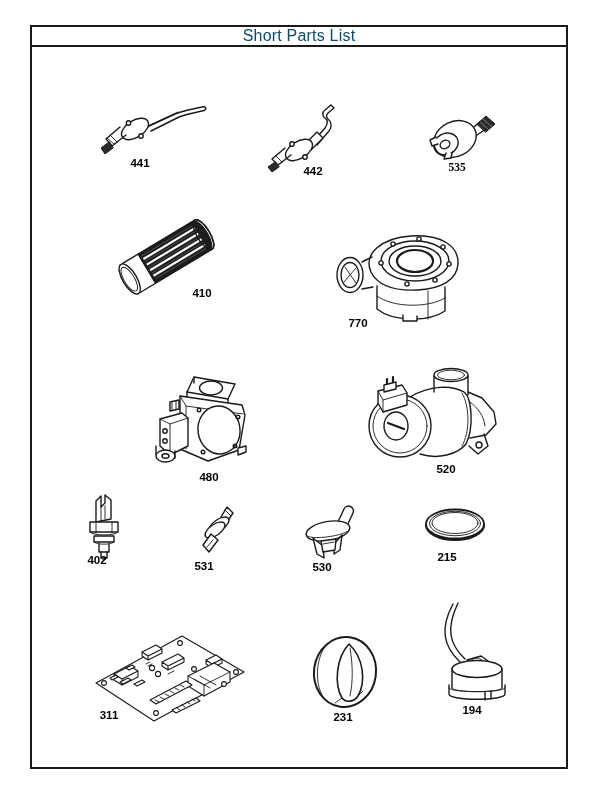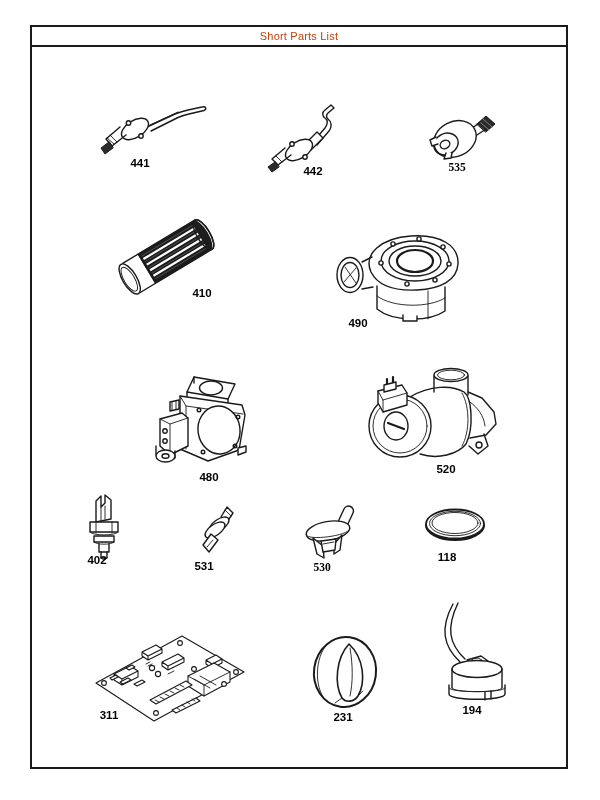--- a/index.html
+++ b/index.html
@@ -10,21 +10,21 @@
   .page-frame{
     position:absolute;left:30px;top:25px;width:538px;height:744px;
     border:2px solid #1a1a1a;background:#fff;box-sizing:border-box;
   }
   .title-bar{
     position:absolute;left:0;top:0;width:100%;height:20px;
     border-bottom:2px solid #1a1a1a;box-sizing:border-box;
     display:flex;align-items:center;justify-content:center;
   }
   .title-text{
-    font-size:11px;letter-spacing:.2px;line-height:1;color:#c2410c;
+    font-size:16px;letter-spacing:.2px;line-height:1;color:#0c4a6e;
   }
   figure.part{position:absolute;margin:0;padding:0;}
   figure.part svg{display:block;overflow:visible;}
   .plabel{
     position:absolute;transform:translateX(-50%);
     font-size:11.5px;font-weight:bold;color:#000;white-space:nowrap;line-height:1;
   }
   .ln{fill:none;stroke:#1a1a1a;stroke-width:1.4;stroke-linecap:round;stroke-linejoin:round;}
   .thin{stroke-width:.9;}
   .thick{stroke-width:2.2;}
@@ -125,21 +125,21 @@
       <ellipse cx="17" cy="47" rx="13" ry="17.5" class="wfill"></ellipse>
       <ellipse cx="17" cy="47" rx="9" ry="12.5"></ellipse>
       <path class="thin" d="M12,39 L23,55 M23,40 L11,54"></path>
       <path d="M29,34 L39,29 M29,61 L40,59"></path>
       <path d="M44,58 L44,81 C60,94 96,94 112,83 L112,59"></path>
       <path class="thin" d="M44,68 C60,80 96,80 112,70"></path>
       <path class="thin" d="M95,63 L95,91"></path>
       <path d="M70,87 L70,93 L84,93 L84,88" class="wfill"></path>
     </g>
   </svg>
-  <figcaption class="plabel" style="left:25px;top:90px;">490</figcaption>
+  <figcaption class="plabel" style="left:25px;top:90px;">770</figcaption>
 </figure>
 
 <figure class="part" style="left:142px;top:372px;">
   <svg width="120" height="95" viewBox="0 0 120 95">
     <g class="ln">
       <path d="M52,5 L93,12 L86,27 L45,20 Z" class="wfill"></path>
       <ellipse cx="69" cy="16" rx="11.5" ry="7" class="wfill"></ellipse>
       <path d="M45,20 L45,27 M86,27 L86,33 M52,5 L52,11"></path>
       <path d="M38,24 L100,33 L103,43 L97,78 L66,89 L38,77 Z" class="wfill"></path>
       <path class="thin" d="M38,24 L44,34 L44,77 M44,34 L101,42"></path>
@@ -226,33 +226,33 @@
     <g class="ln">
       <path d="M41,22 L48,7 A4.6,4.6 0 0 1 57,11 L50,26" class="wfill"></path>
       <ellipse cx="32" cy="29" rx="22" ry="9.5" transform="rotate(-10 32 29)" class="wfill"></ellipse>
       <path d="M10,33 C12,39 52,34 54,27" class="thin"></path>
       <path d="M17,36 L21,52 L28,56 L27,44 Z" class="wfill"></path>
       <path d="M46,33 L44,48 L38,52 L38,42 Z" class="wfill"></path>
       <path d="M25,39 L40,37 L39,48 L27,50 Z" class="wfill"></path>
       <path class="thin" d="M27,42 L38,40"></path>
     </g>
   </svg>
-  <figcaption class="plabel" style="left:26px;top:60px;font-family:Liberation Serif, serif;">530</figcaption>
+  <figcaption class="plabel" style="left:26px;top:60px;">530</figcaption>
 </figure>
 
 <figure class="part" style="left:420px;top:505px;">
   <svg width="70" height="45" viewBox="0 0 70 45">
     <g class="ln">
       <path d="M6,20 C6,28 19,35 35,35 C51,35 64,28 64,20" class="thick"></path>
       <ellipse cx="35" cy="19" rx="29" ry="14.5" class="wfill" style="stroke-width:1.8"></ellipse>
       <ellipse cx="35" cy="18" rx="23" ry="10.5" class="thin"></ellipse>
       <ellipse cx="35" cy="18.5" rx="25.5" ry="12.2" class="thin"></ellipse>
     </g>
   </svg>
-  <figcaption class="plabel" style="left:27px;top:47px;">118</figcaption>
+  <figcaption class="plabel" style="left:27px;top:47px;">215</figcaption>
 </figure>
 
 <figure class="part" style="left:90px;top:622px;">
   <svg width="160" height="105" viewBox="0 0 160 105">
     <g class="ln" style="stroke-width:1.1">
       <path d="M6,61 L92,14 L154,50 L64,99 Z" class="wfill"></path>
       <circle cx="14" cy="61" r="2.4"></circle>
       <circle cx="90" cy="21" r="2.4"></circle>
       <circle cx="146" cy="50" r="2.4"></circle>
       <circle cx="66" cy="91" r="2.4"></circle>

